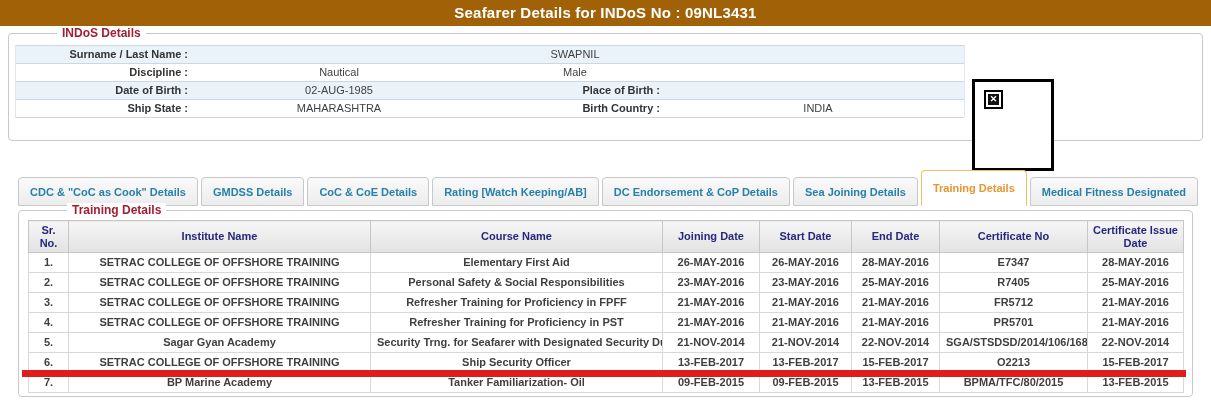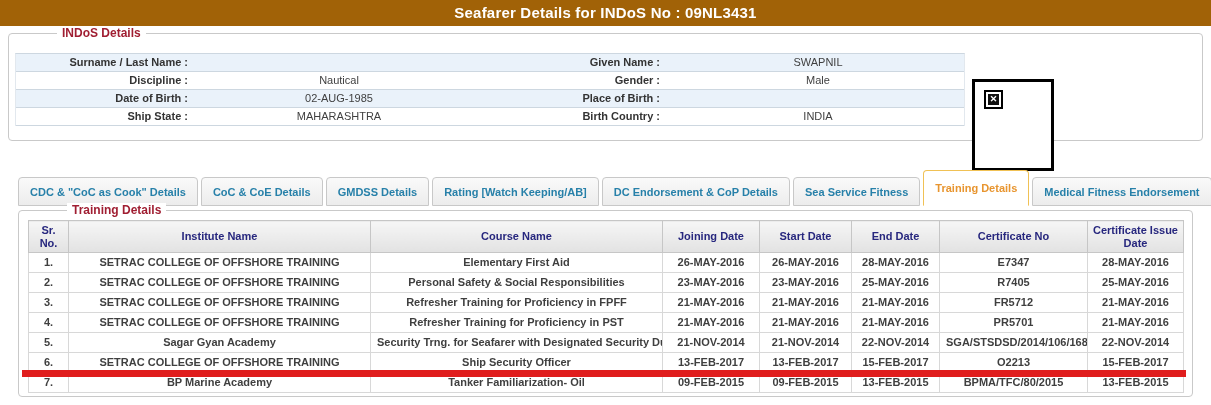--- a/index.html
+++ b/index.html
@@ -11,21 +11,21 @@
   .header-bar { position: absolute; left: 0; top: 0; width: 1211px; height: 26px;
     background: #a16207; color: #fff; font-weight: bold; font-size: 15px;
     text-align: center; line-height: 26px; letter-spacing: .2px; }
 
   
   .fieldset { position: absolute; border: 1px solid #c9c9c9; border-radius: 4px; background: #fff; }
   .legend { position: absolute; top: -8px; left: 12px; background: #fff; padding: 0 5px;
     color: #a01e32; font-weight: bold; font-size: 12px; line-height: 15px; margin-left: 36px; }
 
   #indos-fieldset { left: 8px; top: 33px; width: 1195px; height: 108px; }
-  #indos-rows { position: absolute; left: 6px; top: 19px; width: 950px;
+  #indos-rows { position: absolute; left: 6px; top: 11px; width: 950px;
     border-top: 1px solid #cdd7e0; border-left: 1px solid #e2e8ee; border-right: 1px solid #e2e8ee; }
   .indos-row { display: grid; grid-template-columns: 176px 286px 186px 1fr;
     height: 18px; line-height: 17px; border-bottom: 1px solid #cdd7e0; background: #fff; }
   .indos-row.striped { background: #eaf2fa; }
   .field-label { text-align: right; font-weight: bold; color: #333; font-size: 11px; padding-right: 4px; }
   .field-value { text-align: center; color: #3f3f3f; font-size: 11px; padding-left: 8px; }
 
   
   #photo-box { position: absolute; left: 963px; top: 45px; width: 82px; height: 92px;
     border: 3px solid #000; background: #fff; }
@@ -66,27 +66,25 @@
 <div class="page">
 
   <div class="header-bar">Seafarer Details for INDoS No : 09NL3431</div>
 
   <div class="fieldset" id="indos-fieldset">
     <span class="legend">INDoS Details</span>
     <div id="indos-rows">
         <div class="indos-row striped">
           <span class="field-label">Surname / Last Name :</span>
           <span class="field-value"></span>
-          <span class="field-label">Given Name :</span>
           <span class="field-value">SWAPNIL</span>
         </div>
         <div class="indos-row">
           <span class="field-label">Discipline :</span>
           <span class="field-value">Nautical</span>
-          <span class="field-label">Gender :</span>
           <span class="field-value">Male</span>
         </div>
         <div class="indos-row striped">
           <span class="field-label">Date of Birth :</span>
           <span class="field-value">02-AUG-1985</span>
           <span class="field-label">Place of Birth :</span>
         </div>
         <div class="indos-row">
           <span class="field-label">Ship State :</span>
           <span class="field-value">MAHARASHTRA</span>
@@ -96,27 +94,27 @@
       </div>
     <div id="photo-box">
       <div id="broken-img">
         <span class="inner">✕</span>
       </div>
     </div>
   </div>
 
   <div id="tabs">
       <div class="tab">CDC &amp; "CoC as Cook" Details</div>
+      <div class="tab">GMDSS Details</div>
       <div class="tab">CoC &amp; CoE Details</div>
-      <div class="tab">GMDSS Details</div>
       <div class="tab">Rating [Watch Keeping/AB]</div>
       <div class="tab">DC Endorsement &amp; CoP Details</div>
-      <div class="tab">Sea Service Fitness</div>
+      <div class="tab">Sea Joining Details</div>
       <div class="tab active">Training Details</div>
-      <div class="tab">Medical Fitness Endorsement</div>
+      <div class="tab">Medical Fitness Designated</div>
     </div>
 
   <div class="fieldset" id="training-fieldset">
     <span class="legend">Training Details</span>
     <table id="training-table">
       <colgroup>
           <col style="width: 40px;">
           <col style="width: 302px;">
           <col style="width: 292px;">
           <col style="width: 97px;">

